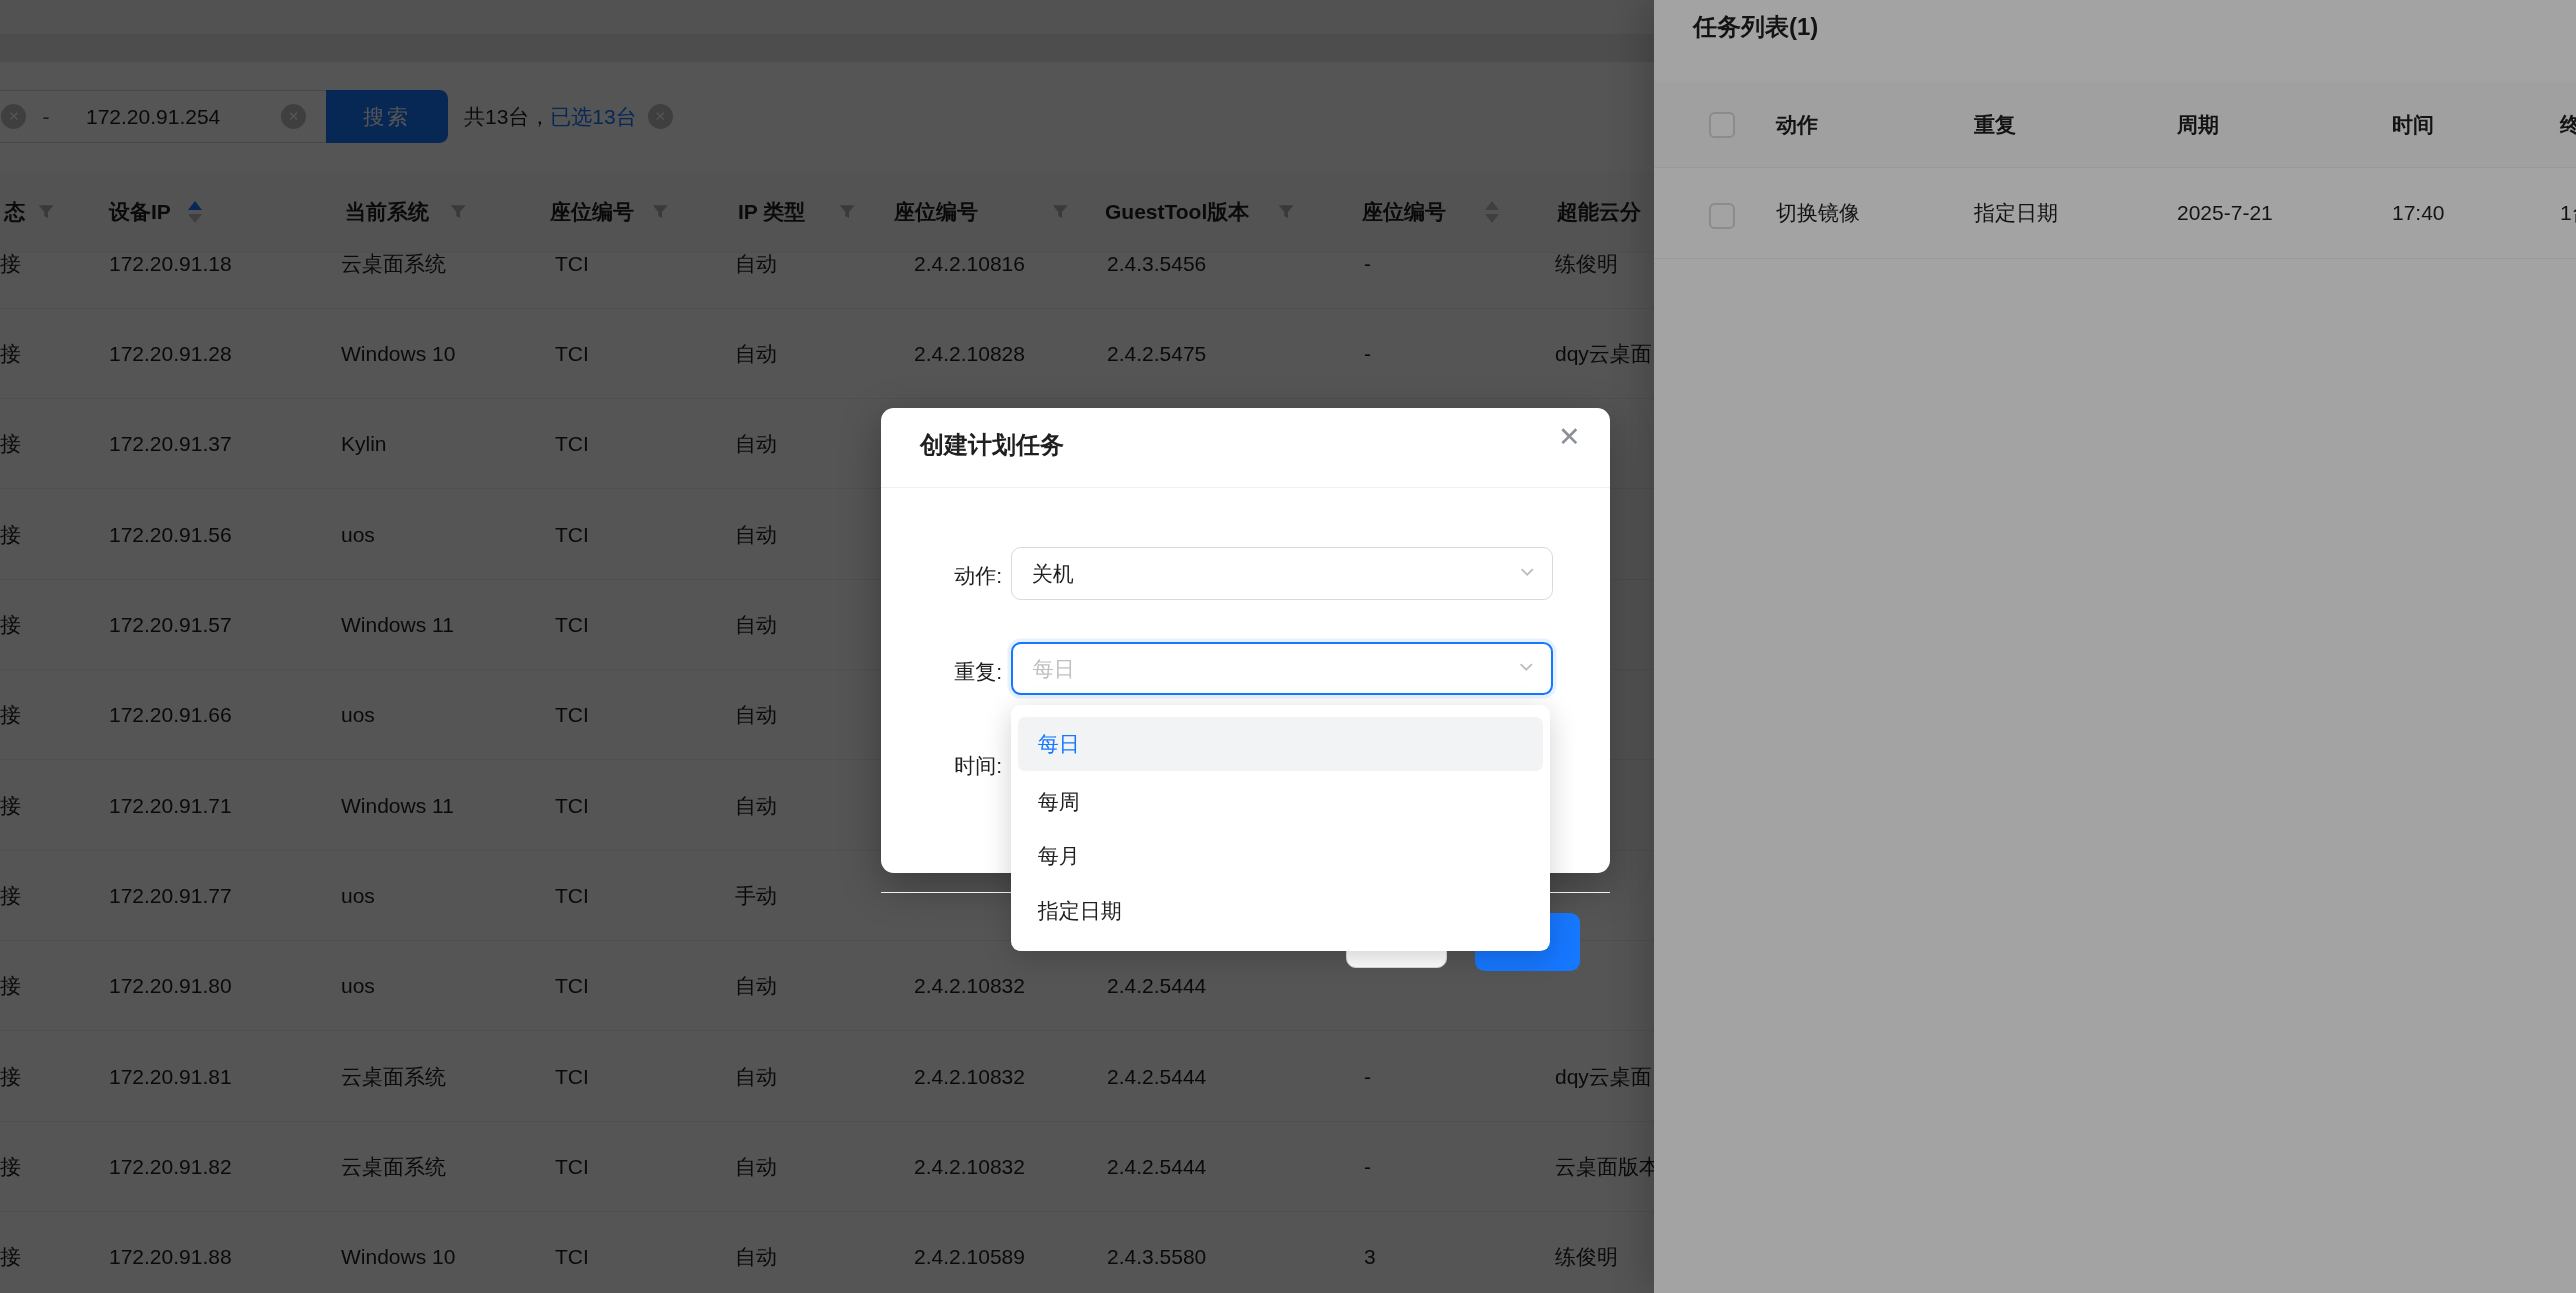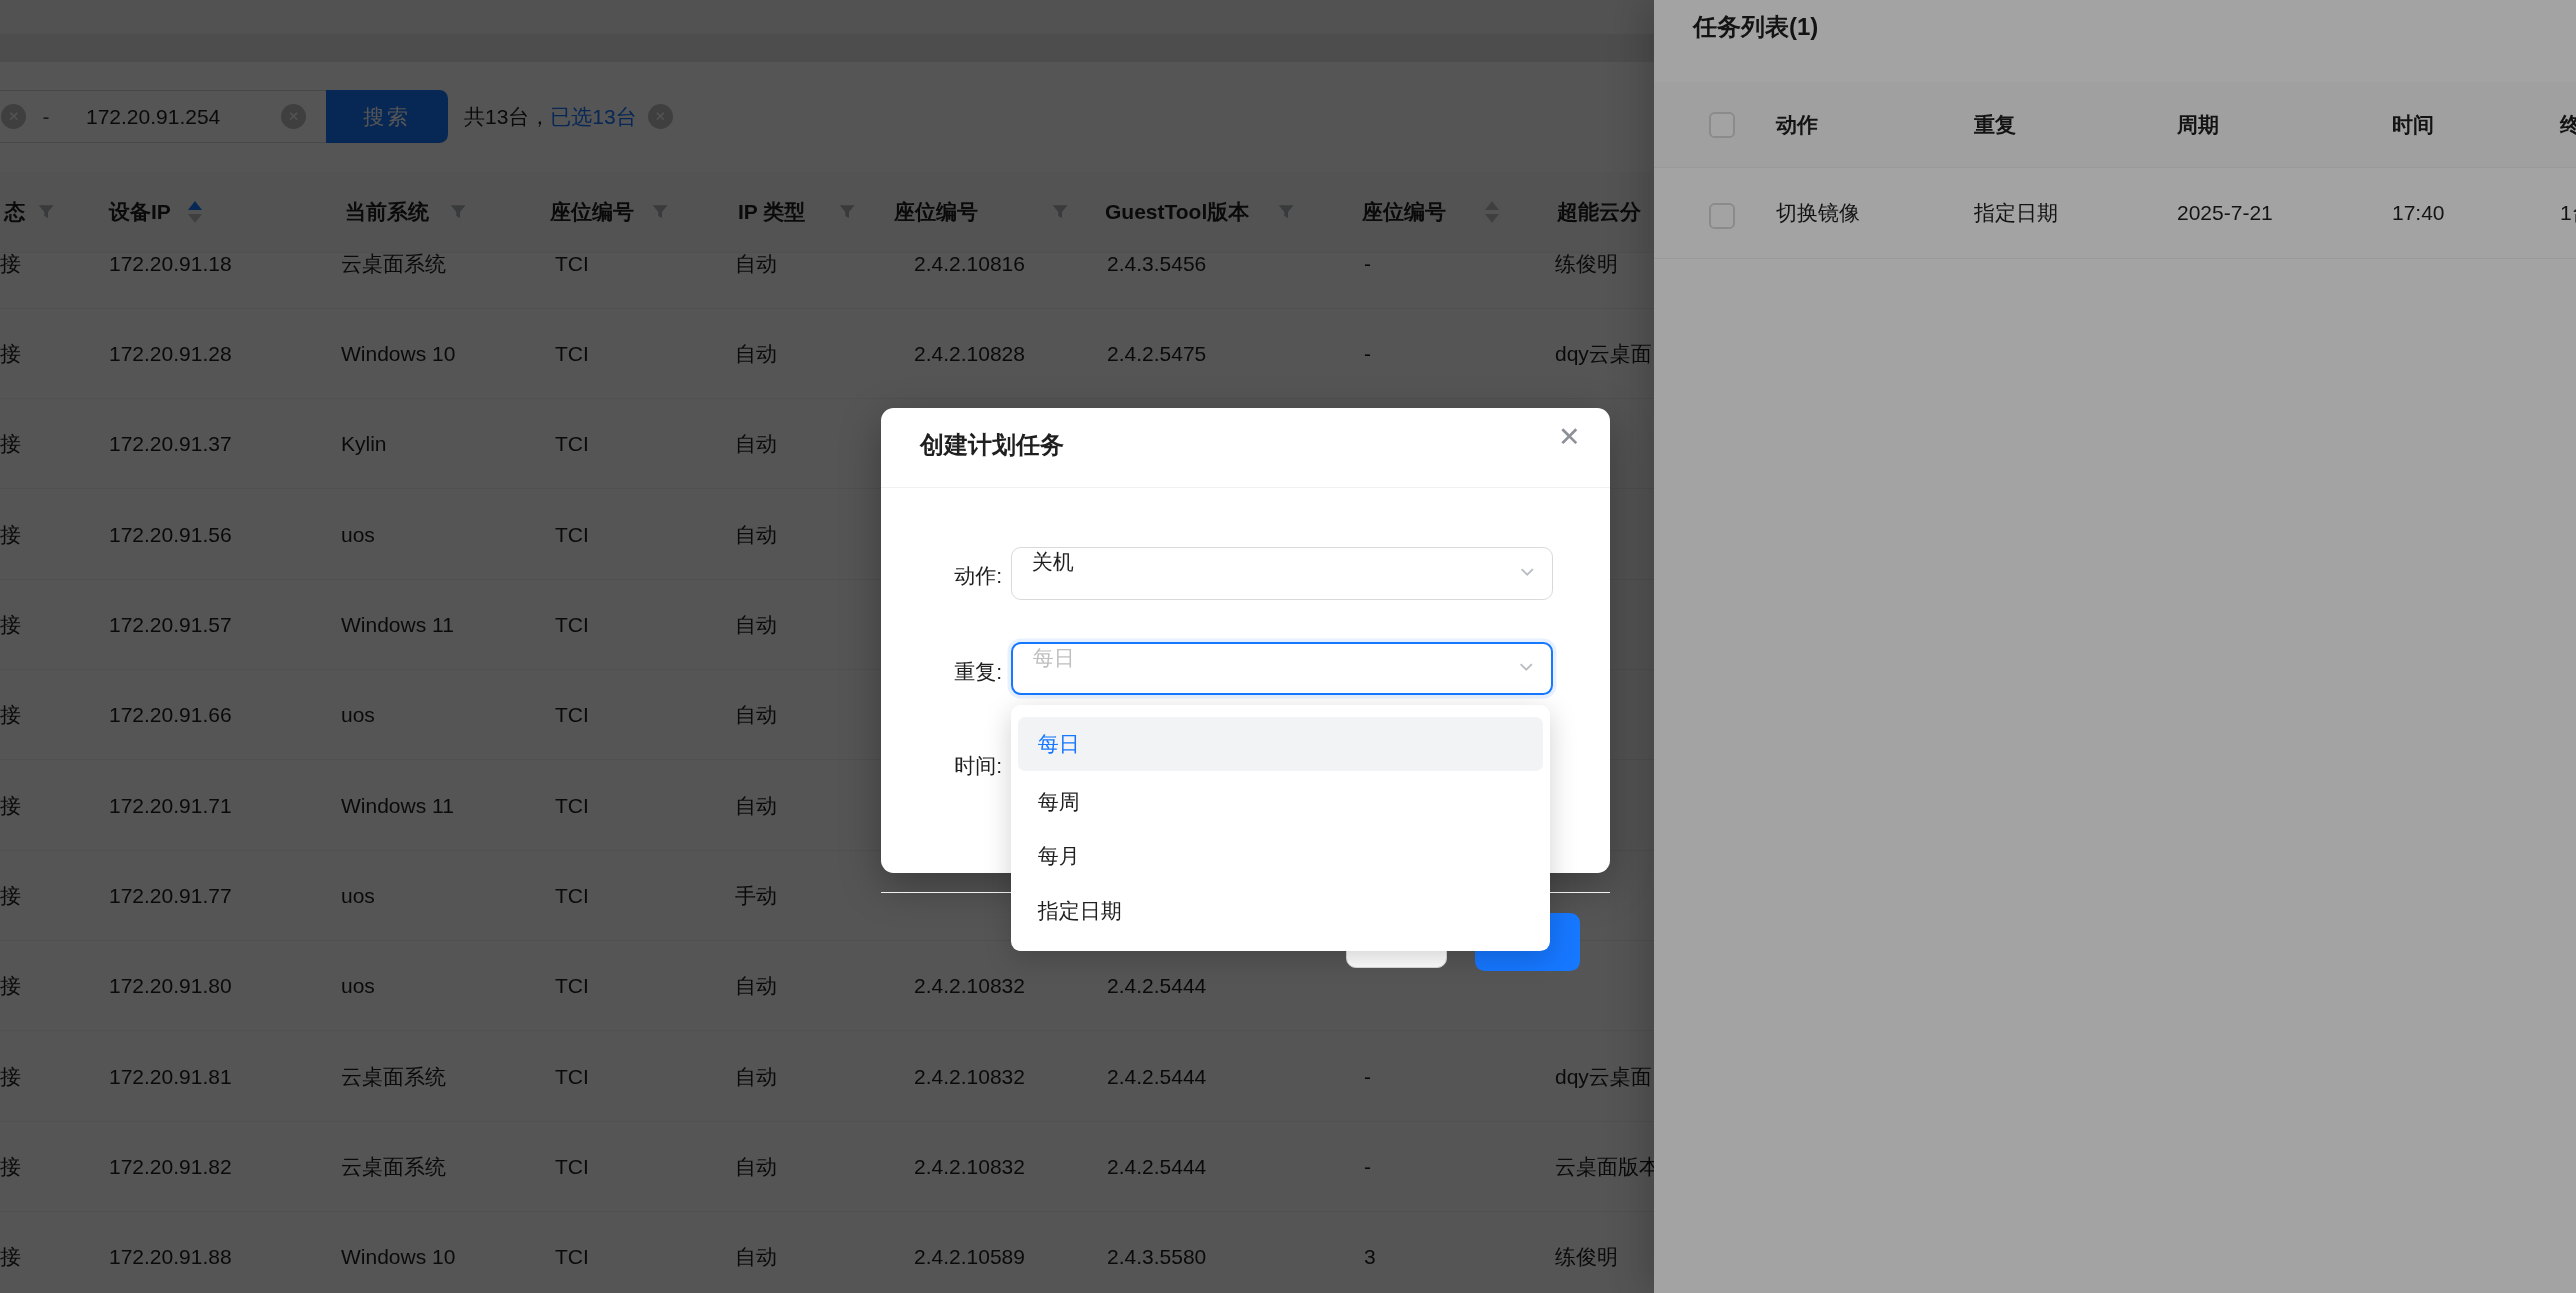--- a/index.html
+++ b/index.html
@@ -44,21 +44,21 @@
   .pcell.head{font-weight:600;}
   .cbx{position:absolute;left:55px;width:26px;height:26px;border:2.1px solid #d9d9d9;border-radius:5.6px;background:#fff;box-sizing:border-box;cursor:pointer;}
   
   .modal{left:881px;top:408px;width:729px;height:465px;background:#fff;border-radius:12.7px;z-index:40;
          box-shadow:0 12.7px 42px rgba(0,0,0,0.30);}
   .modal-title{position:absolute;left:39px;top:21px;font-size:24px;font-weight:600;}
   .modal-close{position:absolute;right:29.5px;top:15.5px;font-size:27px;color:#8c9097;cursor:pointer;line-height:1;}
   .hdiv{position:absolute;left:0;right:0;height:1.4px;background:#f0f0f0;}
   .f-label{position:absolute;left:0;width:121px;text-align:right;font-size:21px;}
   .select{position:absolute;left:130px;width:542px;height:53px;border:1.4px solid #d9d9d9;border-radius:9.8px;background:#fff;
-          box-sizing:border-box;display:flex;padding:0 49px 0 19.7px;font-size:21px;cursor:pointer;}
+          box-sizing:border-box;display:flex;align-items:center;padding:0 49px 0 19.7px;font-size:21px;cursor:pointer;}
   .select.focused{border:2.1px solid #1677ff;box-shadow:0 0 0 3.5px rgba(22,119,255,0.10);}
   .placeholder{color:#bfbfbf;}
   .chev{position:absolute;right:14px;top:50%;transform:translateY(-50%);}
   .btn-cancel{position:absolute;left:465px;top:506px;width:101px;height:54px;border:1.4px solid #d9d9d9;border-radius:9.8px;
               background:#fff;box-sizing:border-box;cursor:pointer;}
   .btn-confirm{position:absolute;left:594px;top:505px;width:105px;height:58px;background:#1677ff;border-radius:9.8px;cursor:pointer;}
   
   .dropdown{left:1011px;top:705px;width:539px;height:246px;background:#fff;border-radius:9.8px;z-index:50;
             box-shadow:0 7px 28px rgba(0,0,0,0.18);}
   .opt{position:absolute;left:7px;right:7px;height:54px;border-radius:7px;display:flex;align-items:center;

